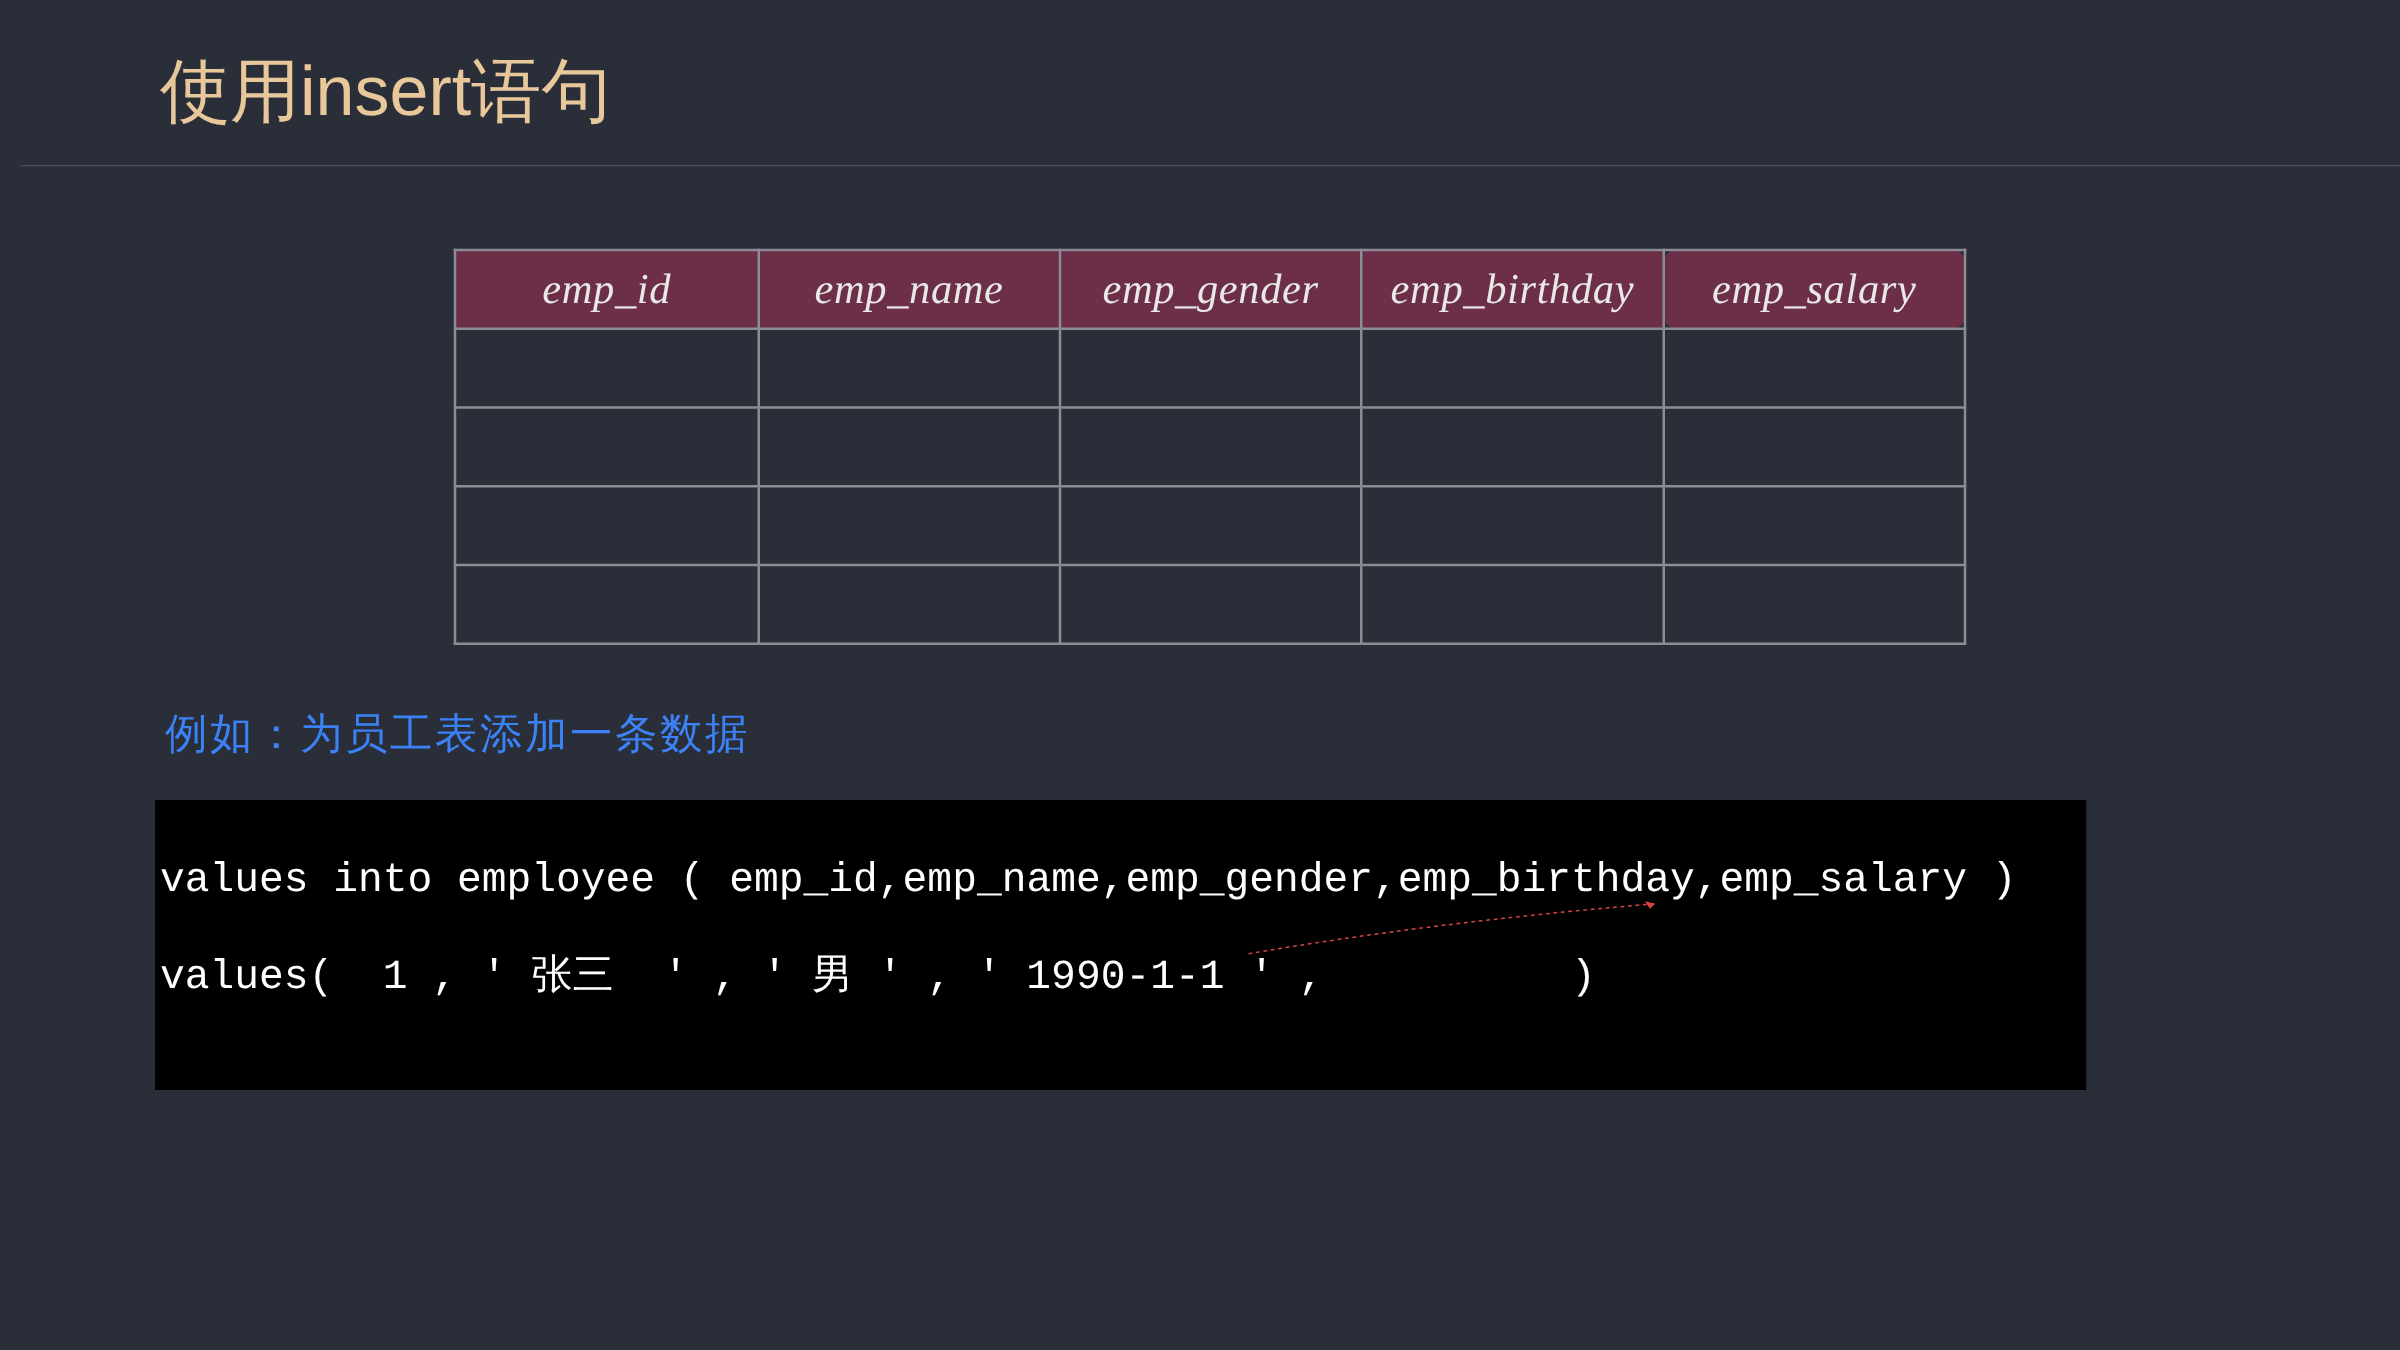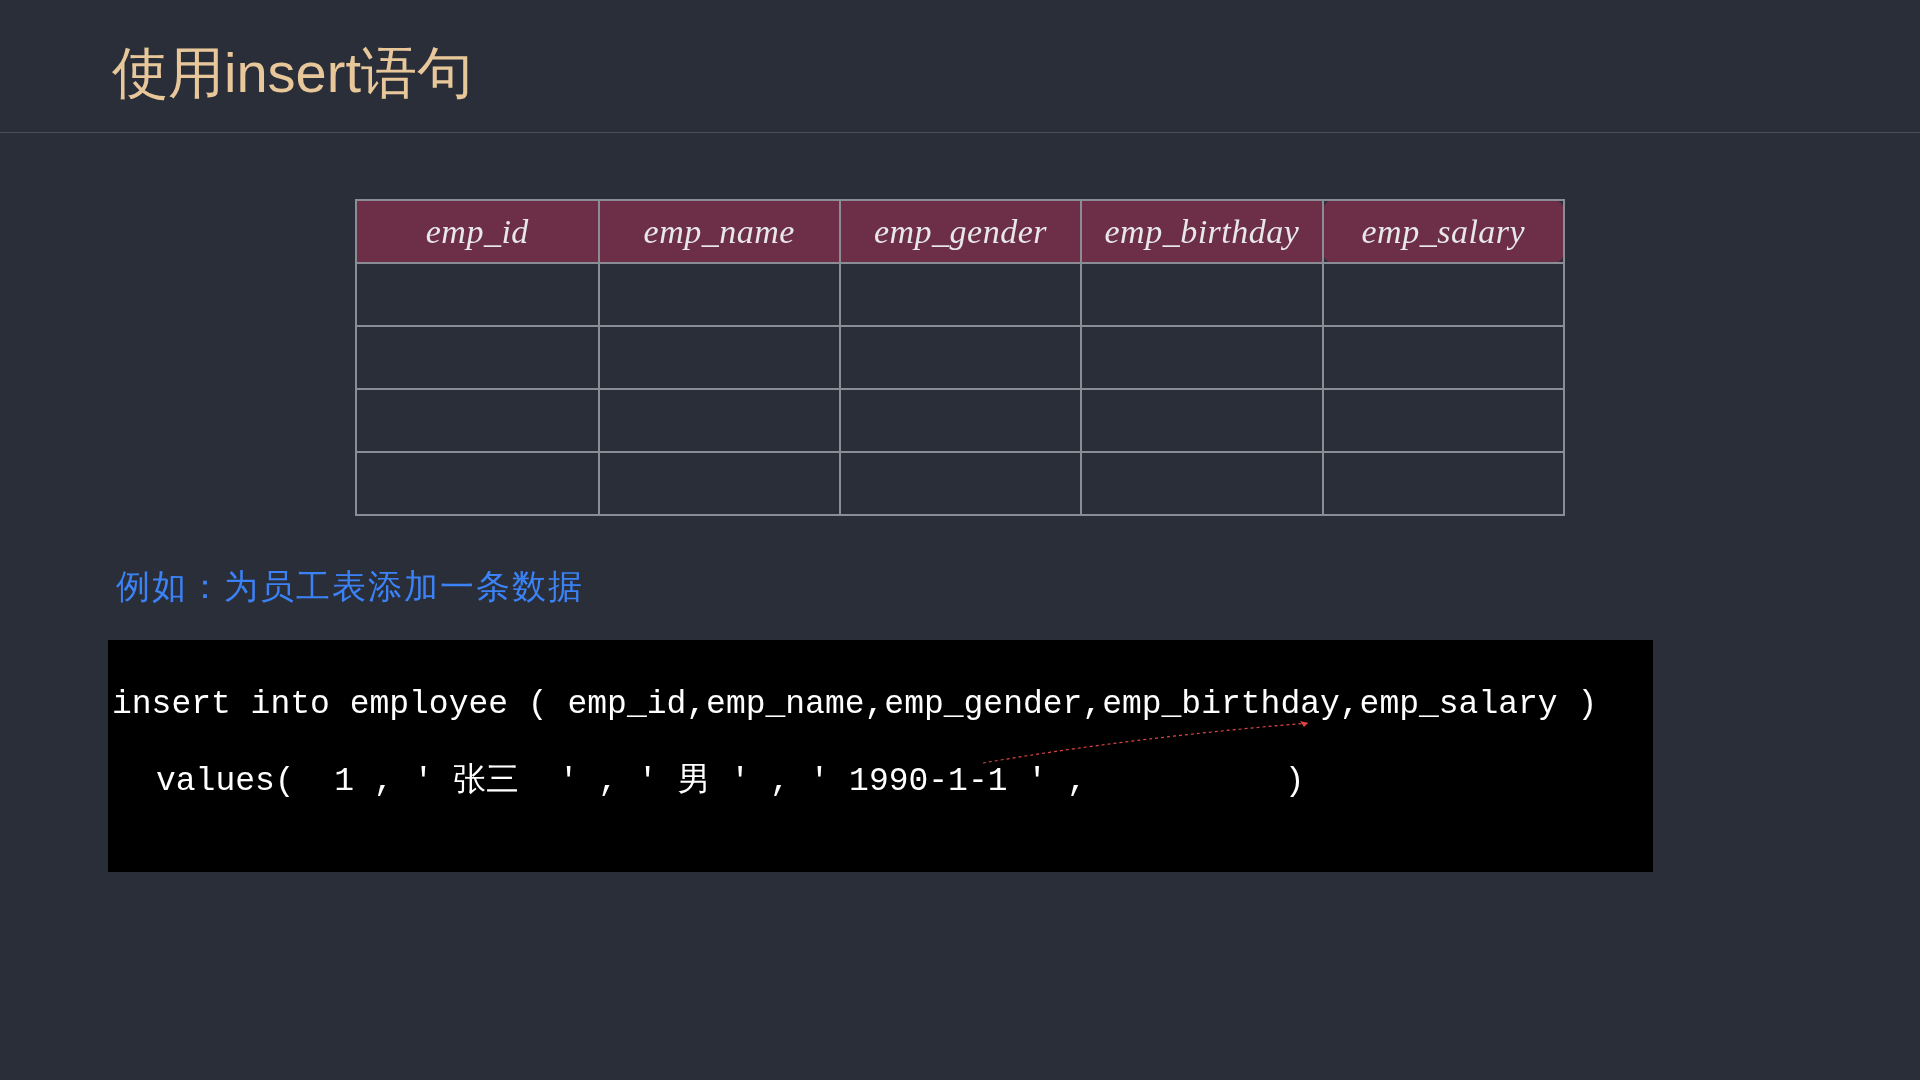--- a/index.html
+++ b/index.html
@@ -7,20 +7,21 @@
     width: 1920px;
     height: 1080px;
     background: #2a2e39;
     font-family: "Microsoft YaHei", sans-serif;
     overflow: hidden;
   }
   .slide {
     width: 1920px;
     height: 774px;
     position: relative;
+    padding-left: 16px;
   }
   .title-bar {
     padding: 36px 0 20px 112px;
     border-bottom: 1px solid #4a4e58;
   }
   .title {
     font-size: 56px;
     color: #e8c79a;
     font-weight: 400;
   }
@@ -64,21 +65,21 @@
     background: #000000;
     color: #ffffff;
     font-family: "Consolas", "Courier New", monospace;
     font-size: 33px;
     padding: 48px 0 0 4px;
     position: relative;
     line-height: 1.0;
     white-space: pre;
   }
   .code-line1 { display: block; }
-  .code-line2 { display: block; margin-top: 44px; margin-left: 44px; }
+  .code-line2 { display: block; margin-top: 44px; }
   .annotation {
     position: absolute;
     top: 78px;
     left: 870px;
     width: 350px;
     height: 50px;
     pointer-events: none;
   }
 </style>
 </head>
@@ -128,19 +129,19 @@
           <td></td>
           <td></td>
           <td></td>
         </tr>
       </tbody>
     </table>
   </div>
 
   <div class="example-label">例如：为员工表添加一条数据</div>
 
-  <div class="code-block"><span class="code-line1">insert into employee ( emp_id,emp_name,emp_gender,emp_birthday,emp_salary )</span><span class="code-line2">values(  1 , ' 张三  ' , ' 男 ' , ' 1990-1-1 ' ,          )</span>
+  <div class="code-block"><span class="code-line1">values into employee ( emp_id,emp_name,emp_gender,emp_birthday,emp_salary )</span><span class="code-line2">values(  1 , ' 张三  ' , ' 男 ' , ' 1990-1-1 ' ,          )</span>
     <svg class="annotation" viewBox="0 0 350 50">
       <path d="M 5 45 Q 150 20 330 5" stroke="#d44" stroke-width="1.2" stroke-dasharray="3,3" fill="none"></path>
       <path d="M 330 5 l -8 -2 l 4 6 z" fill="#d44"></path>
     </svg>
   </div>
 </div>
 
 </body></html>

